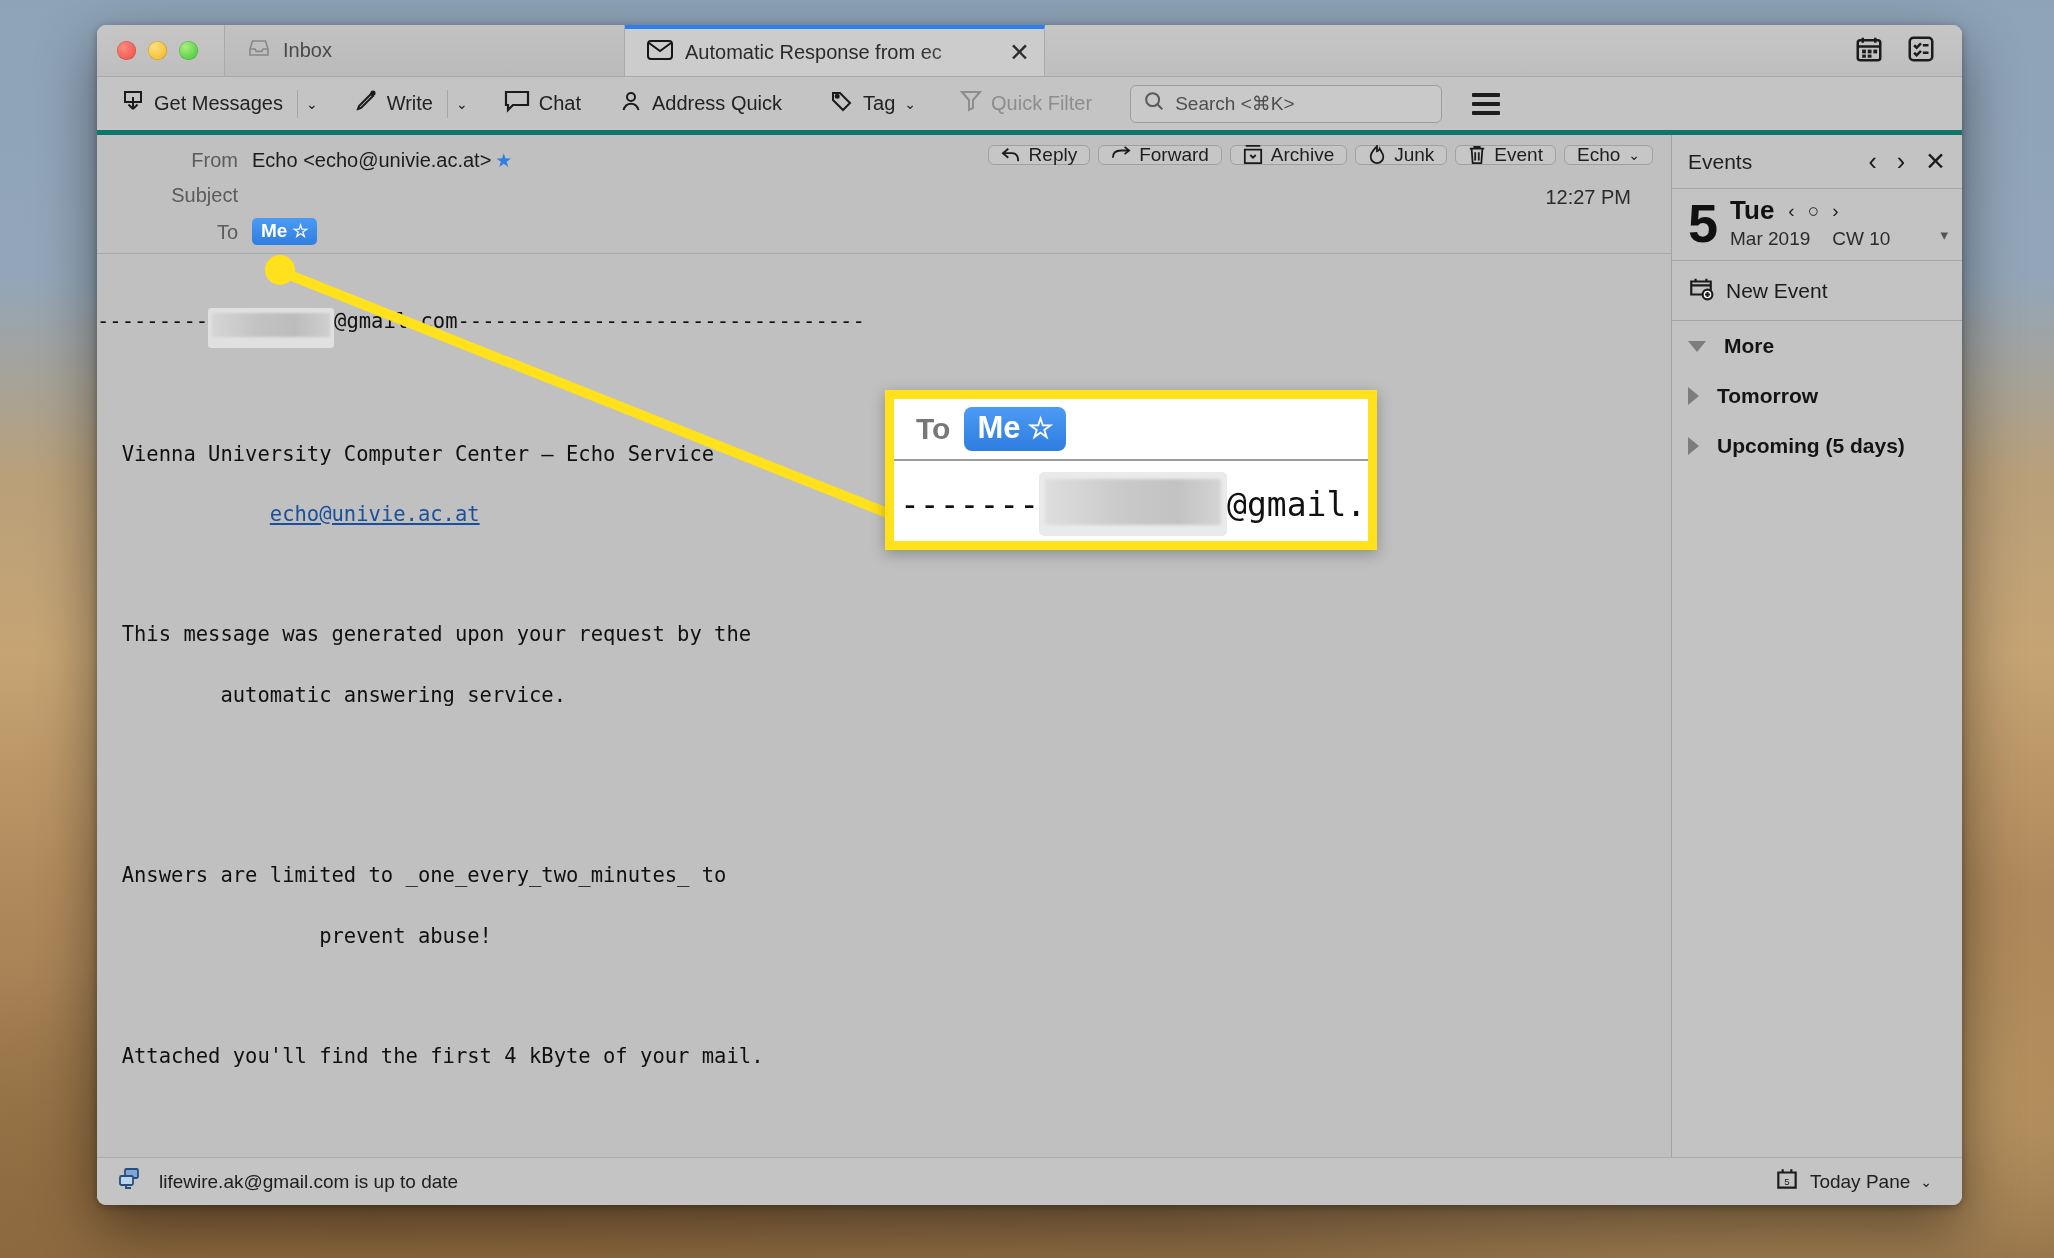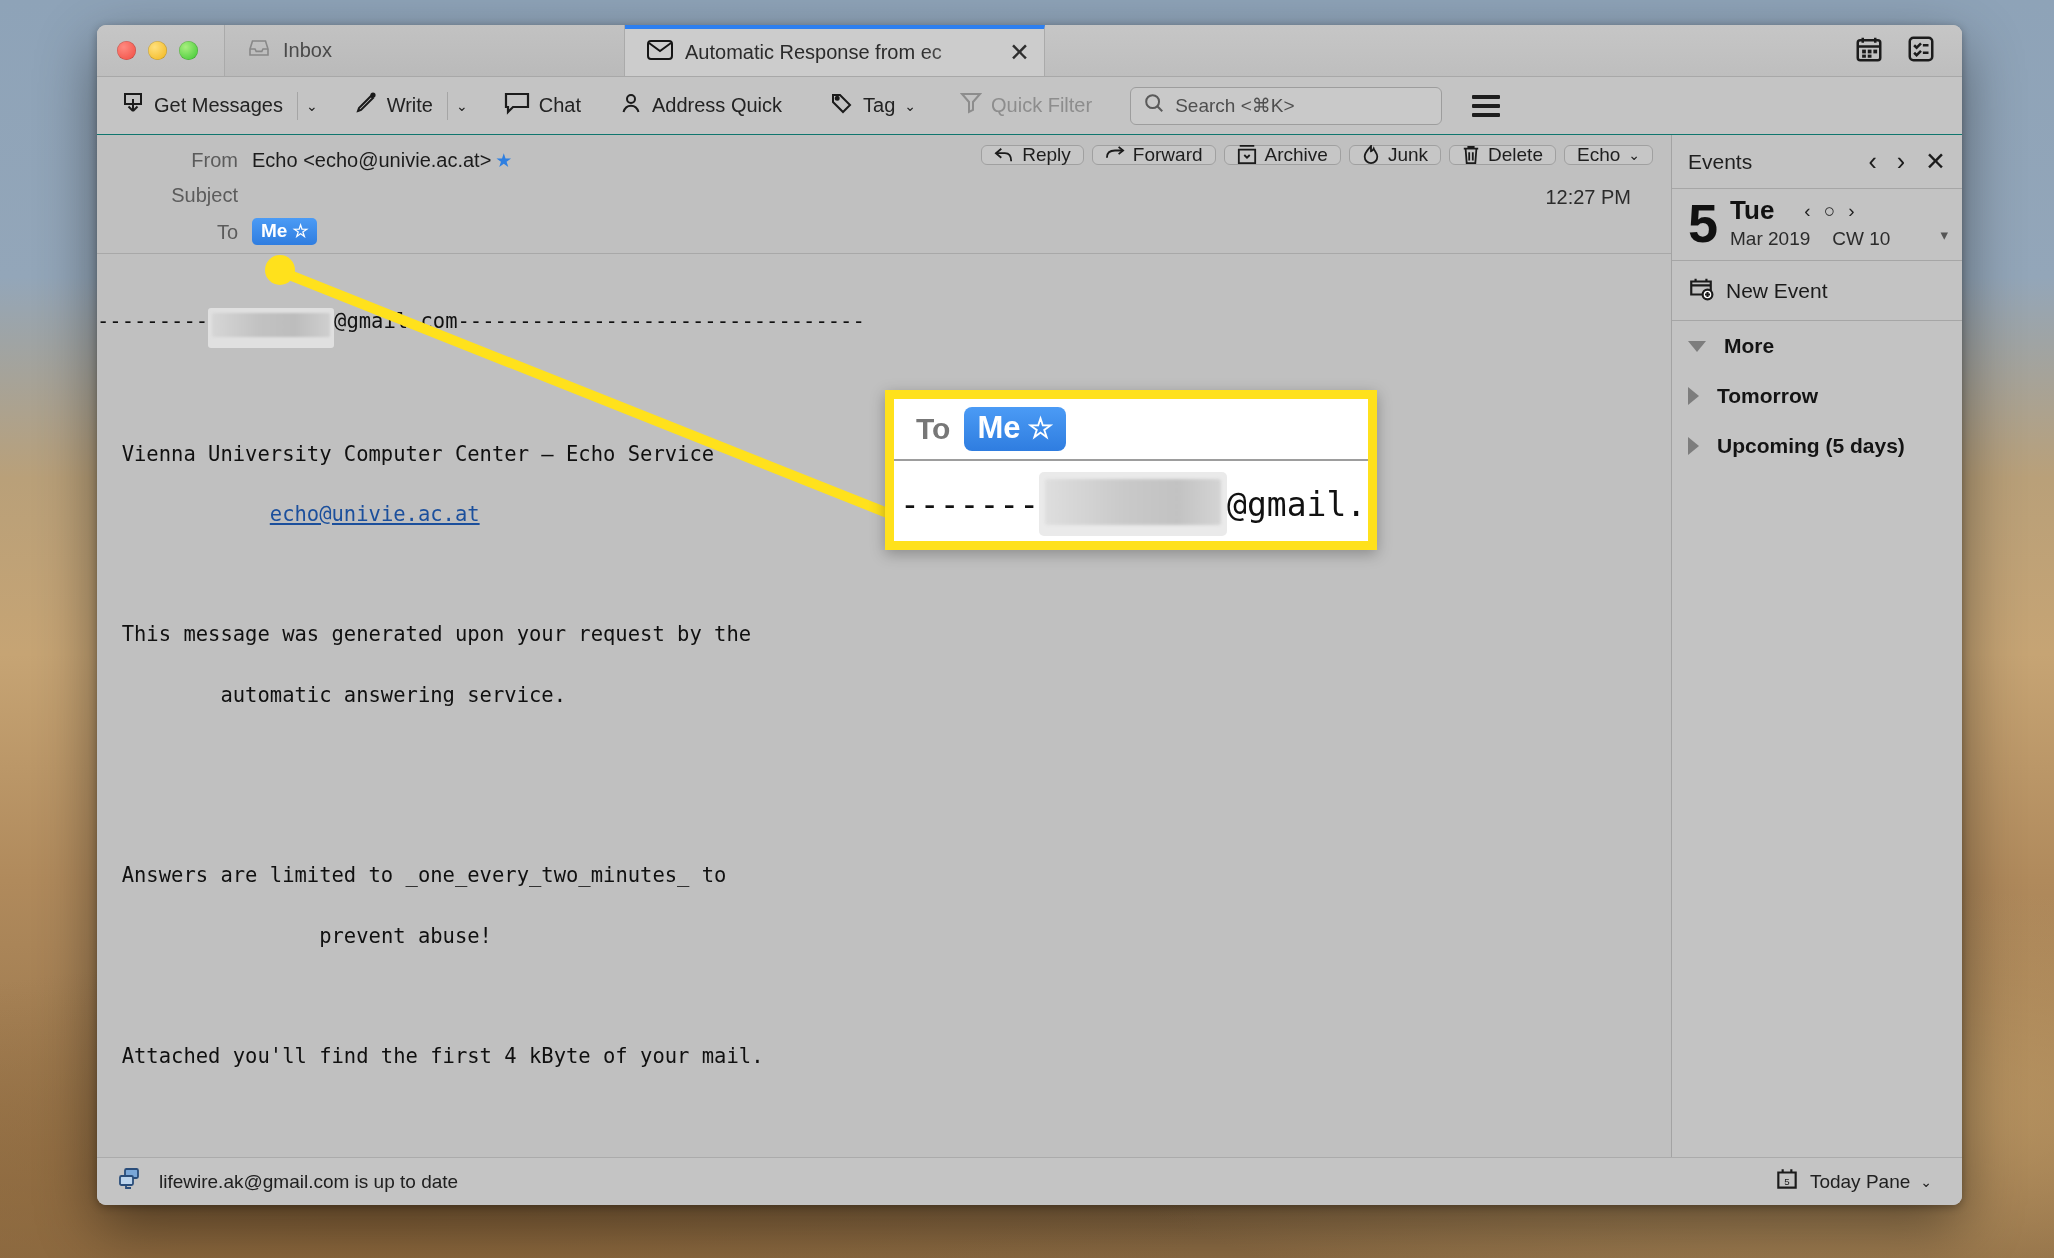--- a/index.html
+++ b/index.html
@@ -73,21 +73,21 @@
             mask-image: linear-gradient(90deg, #000 76%, rgba(0,0,0,.15) 100%);
     color: #2b2b2b;
   }
   .tab-close { font-size: 25px; line-height: 1; color: #2e2e2e; padding: 0 4px; }
   .titlebar-right { margin-left: auto; display: flex; align-items: center; gap: 22px; padding-right: 26px; }
 
   
   .toolbar {
     height: 58px;
     background: #c4c4c4;
-    border-bottom: 1px solid #0f766e;
+    border-bottom: 5px solid #0f766e;
     display: flex; align-items: center;
     padding: 0 18px 0 14px;
     gap: 2px;
   }
   .tb-item { display: flex; align-items: center; gap: 9px; padding: 6px 10px; border-radius: 5px; font-size: 20px; color: #232323; white-space: nowrap; }
   .tb-item.dim { color: #8d8d8d; }
   .tb-caret { font-size: 14px; color: #222; padding: 6px 8px; border-left: 1px solid #a5a5a5; margin-left: 2px; }
   .caret-inline { font-size: 14px; }
   .searchbox {
     margin-left: 26px;
@@ -156,21 +156,21 @@
   }
 
   
   .events-pane { width: 290px; display: flex; flex-direction: column; background: #c3c3c3; }
   .events-head { height: 54px; display: flex; align-items: center; padding: 0 16px; border-bottom: 1px solid #a6a6a6; gap: 14px; }
   .events-title { font-size: 21px; color: #1f1f1f; }
   .ev-nav { margin-left: auto; display: flex; align-items: center; gap: 20px; font-size: 25px; color: #1b1b1b; }
   .date-row { display: flex; align-items: center; padding: 6px 14px 10px 16px; border-bottom: 1px solid #a6a6a6; gap: 12px; }
   .date-num { font-size: 54px; font-weight: bold; color: #111; line-height: 1; }
   .date-col { display: flex; flex-direction: column; gap: 2px; }
-  .date-top { display: flex; align-items: center; gap: 30px; }
+  .date-top { display: flex; align-items: center; gap: 14px; }
   .date-dow { font-size: 26px; font-weight: bold; color: #111; }
   .mini-nav { display: flex; align-items: center; gap: 13px; font-size: 19px; color: #1f1f1f; }
   .date-sub { display: flex; gap: 22px; font-size: 19px; color: #2b2b2b; }
   .date-caret { margin-left: auto; align-self: flex-end; font-size: 15px; color: #555; padding-bottom: 6px; }
   .new-event { display: flex; align-items: center; gap: 12px; padding: 14px 16px; border-bottom: 1px solid #a6a6a6; font-size: 21px; color: #1b1b1b; }
   .ev-group { display: flex; align-items: center; gap: 18px; padding: 13px 16px; font-size: 21px; font-weight: bold; color: #141414; }
   .tri { width: 0; height: 0; }
   .tri.down { border-left: 9px solid transparent; border-right: 9px solid transparent; border-top: 11px solid #7d7d7d; }
   .tri.right { border-top: 9px solid transparent; border-bottom: 9px solid transparent; border-left: 11px solid #7d7d7d; }
 
@@ -392,21 +392,21 @@
             <div class="act-btn">
               <svg width="18" height="20" viewBox="0 0 20 22" fill="none" stroke="#1b1b1b" stroke-width="2">
                   <path d="M10 1C6 6 3 8 3 13a7 7 0 0014 0c0-4-3-6-4-9-1 2-2 3-3 3z"></path>
                 </svg>
               <span>Junk</span>
             </div>
             <div class="act-btn">
               <svg width="18" height="20" viewBox="0 0 20 22" fill="none" stroke="#1b1b1b" stroke-width="2">
                   <path d="M2 4h16M7 4V2h6v2M4 4l1.2 16h9.6L16 4M8 8v9M12 8v9"></path>
                 </svg>
-              <span>Delete</span>
+              <span>Event</span>
             </div>
             <div class="act-btn">
               <span>Echo</span>
               <span class="caret-inline">⌄</span>
             </div>
           </div>
         </div>
 
         <div class="hdr-line" style="margin-top:8px">
           <div class="hdr-label">Subject</div>

